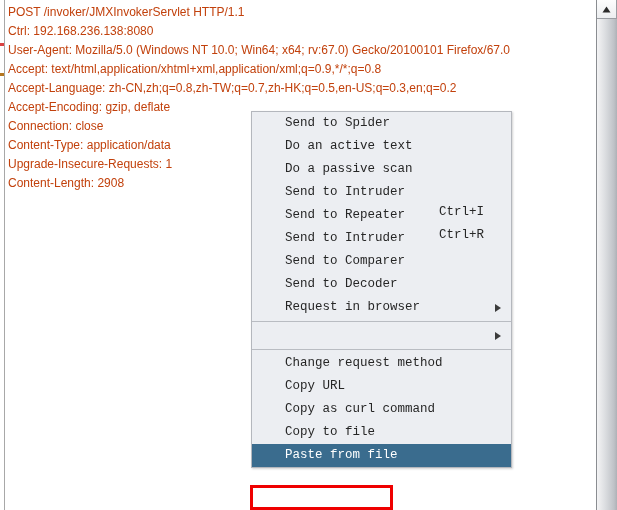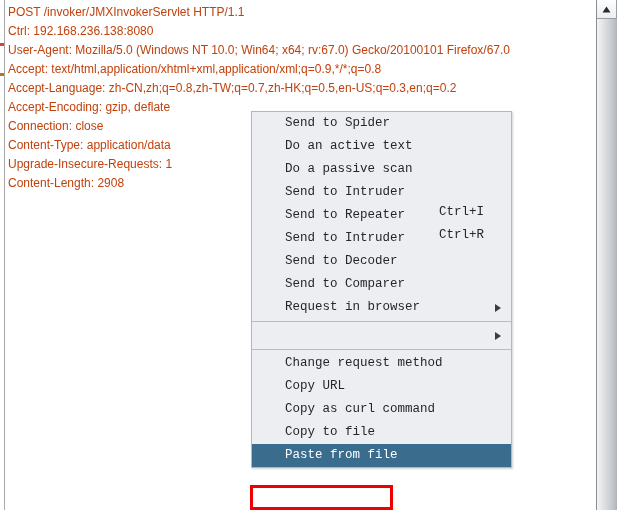--- a/index.html
+++ b/index.html
@@ -194,22 +194,22 @@
   <div id="scroll-track"></div>
 </div>
 
 <div id="context-menu" style="background: rgb(236, 238, 242); border-color: rgb(180, 183, 189);">
     <div class="menu-item"><span>Send to Spider</span></div>
     <div class="menu-item"><span>Do an active text</span></div>
     <div class="menu-item"><span>Do a passive scan</span></div>
     <div class="menu-item"><span>Send to Intruder</span><span class="accel">Ctrl+I</span></div>
     <div class="menu-item"><span>Send to Repeater</span><span class="accel">Ctrl+R</span></div>
     <div class="menu-item"><span>Send to Intruder</span></div>
+    <div class="menu-item"><span>Send to Comparer</span></div>
     <div class="menu-item"><span>Send to Decoder</span></div>
-    <div class="menu-item"><span>Send to Comparer</span></div>
     <div class="menu-item"><span>Request in browser</span><span class="submenu-arrow"></span></div>
     <div class="menu-separator"></div>
     <div class="menu-item"><span class="submenu-arrow"></span></div>
     <div class="menu-separator"></div>
     <div class="menu-item"><span>Change request method</span></div>
     <div class="menu-item"><span>Copy URL</span></div>
     <div class="menu-item"><span>Copy as curl command</span></div>
     <div class="menu-item"><span>Copy to file</span></div>
     <div class="menu-item selected" style="background: rgb(58, 108, 142);"><span>Paste from file</span></div>
   </div>

